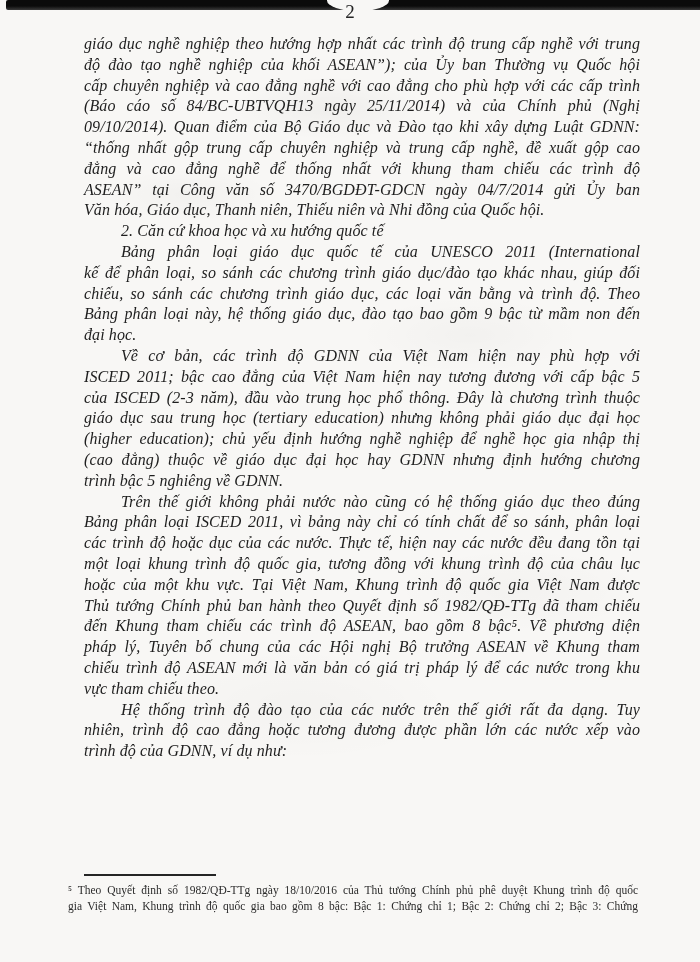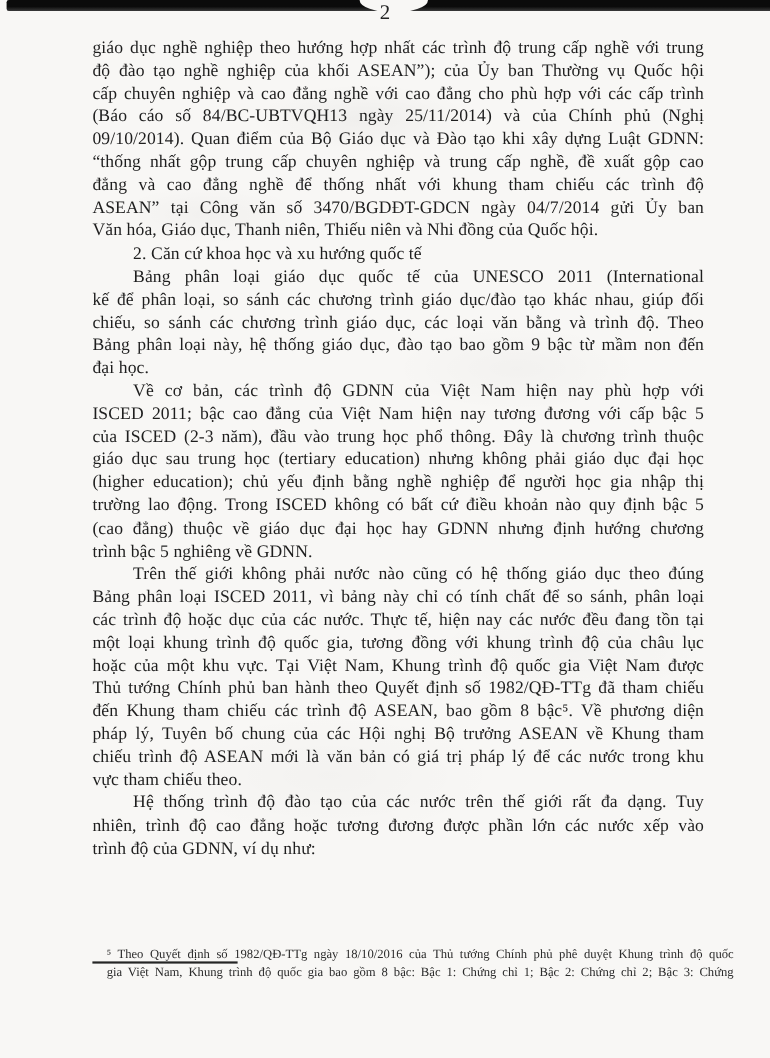--- a/index.html
+++ b/index.html
@@ -55,20 +55,21 @@
     color: #242424;
   }
   .body-text {
     position: absolute;
     left: 84px;
     top: 34px;
     width: 556px;
     font-size: 16px;
     line-height: 20.8px;
     letter-spacing: 0.1px;
+    font-style: italic;
   }
   .para { margin: 0; padding: 0; }
   .jl {
     white-space: nowrap;
     text-align: justify;
     text-align-last: justify;
   }
   .ll {
     white-space: nowrap;
     text-align: left;
@@ -78,26 +79,25 @@
     position: absolute;
     left: 84px;
     top: 874px;
     width: 132px;
     height: 2px;
     background: #252525;
   }
   .footnote {
     position: absolute;
     left: 68px;
-    top: 860px;
+    top: 882px;
     width: 570px;
     font-size: 11.5px;
     line-height: 16.4px;
     color: #2b2b2b;
-    margin-left: 29px;
   }
 </style>
 </head>
 <body>
 
 <div class="page">
 
   <div class="top-bar">
     <div class="bar-notch"></div>
   </div>
@@ -128,22 +128,21 @@
       <div class="jl">chiếu, so sánh các chương trình giáo dục, các loại văn bằng và trình độ. Theo</div>
       <div class="jl">Bảng phân loại này, hệ thống giáo dục, đào tạo bao gồm 9 bậc từ mầm non đến</div>
       <div class="ll">đại học.</div>
     </div>
 
     <div class="para">
       <div class="jl ind">Về cơ bản, các trình độ GDNN của Việt Nam hiện nay phù hợp với</div>
       <div class="jl">ISCED 2011; bậc cao đẳng của Việt Nam hiện nay tương đương với cấp bậc 5</div>
       <div class="jl">của ISCED (2-3 năm), đầu vào trung học phổ thông. Đây là chương trình thuộc</div>
       <div class="jl">giáo dục sau trung học (tertiary education) nhưng không phải giáo dục đại học</div>
-      <div class="jl">(higher education); chủ yếu định bằng nghề nghiệp để người học gia nhập thị</div>
-      <div class="jl">trường lao động. Trong ISCED không có bất cứ điều khoản nào quy định bậc 5</div>
+      <div class="jl">(higher education); chủ yếu định hướng nghề nghiệp để nghề học gia nhập thị</div>
       <div class="jl">(cao đẳng) thuộc về giáo dục đại học hay GDNN nhưng định hướng chương</div>
       <div class="ll">trình bậc 5 nghiêng về GDNN.</div>
     </div>
 
     <div class="para">
       <div class="jl ind">Trên thế giới không phải nước nào cũng có hệ thống giáo dục theo đúng</div>
       <div class="jl">Bảng phân loại ISCED 2011, vì bảng này chỉ có tính chất để so sánh, phân loại</div>
       <div class="jl">các trình độ hoặc dục của các nước. Thực tế, hiện nay các nước đều đang tồn tại</div>
       <div class="jl">một loại khung trình độ quốc gia, tương đồng với khung trình độ của châu lục</div>
       <div class="jl">hoặc của một khu vực. Tại Việt Nam, Khung trình độ quốc gia Việt Nam được</div>

